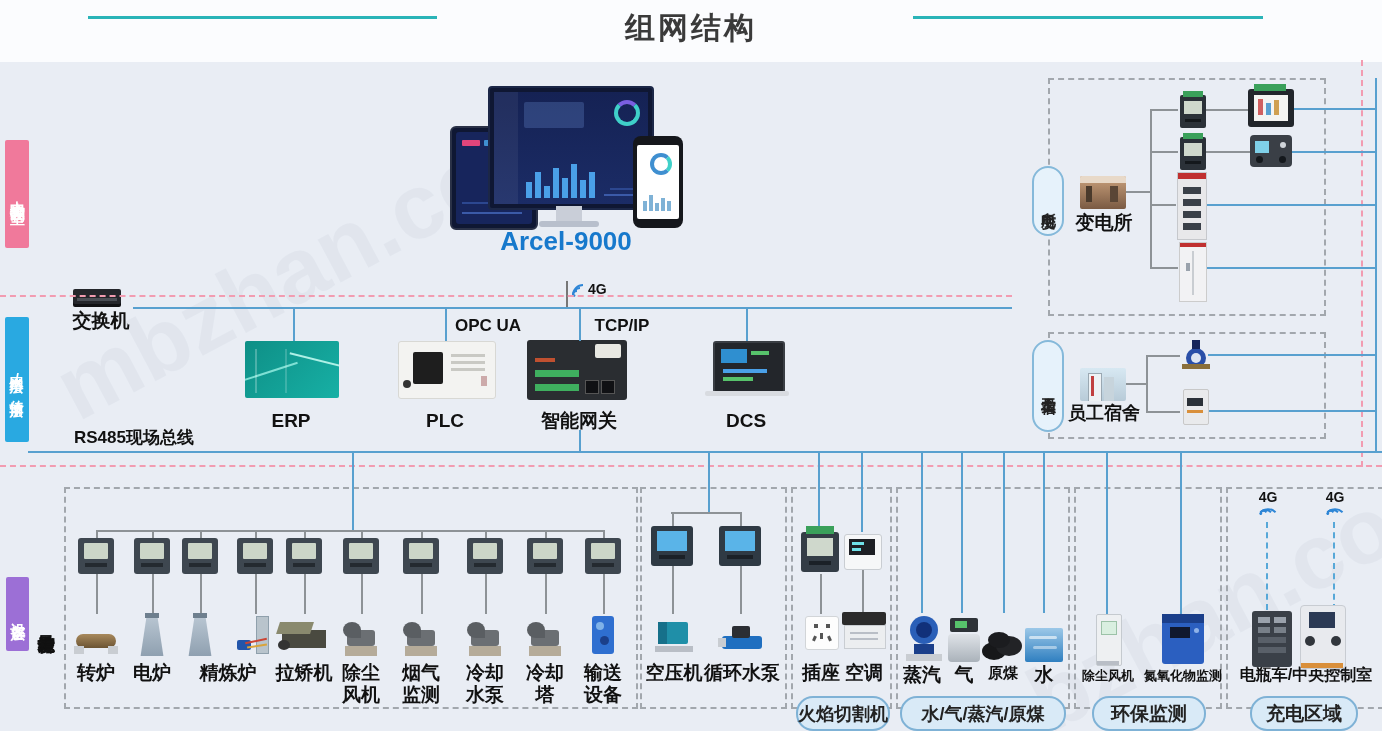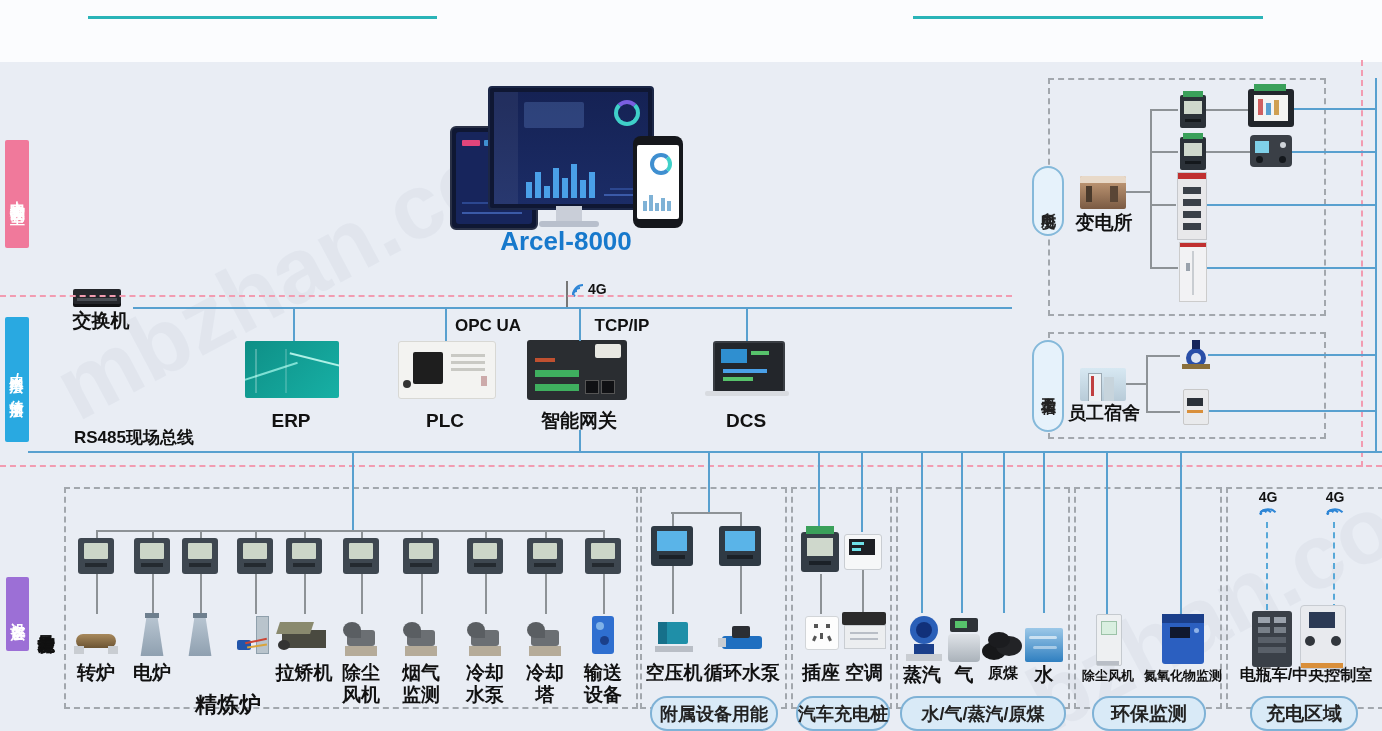--- a/index.html
+++ b/index.html
@@ -26,20 +26,21 @@
   .blue-text{color:#1779cc;font-weight:bold;text-align:center;}
 </style>
 </head>
 <body>
 
 <div class="canvas">
 
   <div class="abs top-band"></div>
   <div class="abs teal-line" style="left:88px;width:349px;"></div>
   <div class="abs teal-line" style="left:913px;width:350px;"></div>
+  <div class="abs title">组网结构</div>
 
   <div class="abs watermark" style="left:30px;top:210px;">mbzhan.com</div>
   <div class="abs watermark" style="left:930px;top:560px;">mbzhan.com</div>
 
   <div class="abs layer-label" style="left:5px;top:140px;width:24px;height:108px;background:#f0799b;font-size:15px;">中央控制室</div>
   <div class="abs layer-label" style="left:5px;top:317px;width:24px;height:125px;background:#29a9e1;font-size:14px;">网络层/传输层</div>
   <div class="abs layer-label" style="left:6px;top:577px;width:23px;height:74px;background:#9c6fd6;font-size:15px;">设备层</div>
 
   <div class="abs" style="left:450px;top:126px;width:84px;height:100px;background:#0f1733;border:2px solid #2a3147;border-radius:6px;">
     <div class="abs" style="left:4px;top:4px;right:4px;bottom:4px;background:#17255c;border-radius:3px;">
@@ -73,21 +74,21 @@
     <div class="abs" style="left:4px;top:9px;right:4px;bottom:9px;background:#ffffff;border-radius:2px;">
       <div class="abs" style="left:13px;top:8px;width:14px;height:14px;border:4px solid #3f8fd0;border-right-color:#3fd0c9;border-radius:50%;"></div>
       <div class="abs" style="left:6px;bottom:8px;width:4px;height:10px;background:#7fb2d6;"></div>
       <div class="abs" style="left:12px;bottom:8px;width:4px;height:16px;background:#7fb2d6;"></div>
       <div class="abs" style="left:18px;bottom:8px;width:4px;height:8px;background:#7fb2d6;"></div>
       <div class="abs" style="left:24px;bottom:8px;width:4px;height:13px;background:#7fb2d6;"></div>
       <div class="abs" style="left:30px;bottom:8px;width:4px;height:10px;background:#7fb2d6;"></div>
     </div>
   </div>
 
-  <div class="abs blue-text" style="left:466px;top:226px;width:200px;font-size:26px;">Arcel-8000</div>
+  <div class="abs blue-text" style="left:466px;top:226px;width:200px;font-size:26px;">Arcel-9000</div>
 
   <div class="abs" style="left:566px;top:281px;width:2px;height:27px;background:#777;"></div>
   <svg class="abs" style="left:571px;top:283px;" width="15" height="15" viewBox="0 0 15 15">
     <g stroke="#2e86d6" stroke-width="1.8" fill="none">
       <path d="M2,12 a4,4 0 0 1 4,-4"></path>
         <path d="M2,12 a7,7 0 0 1 7,-7"></path>
         <path d="M2,12 a10,10 0 0 1 10,-10"></path>
     </g>
       <circle cx="3" cy="12.6" r="1.4" fill="#2e86d6"></circle>
   </svg>
@@ -156,22 +157,21 @@
 
   <div class="abs dashed-box" style="left:64px;top:487px;width:570px;height:218px;"></div>
   <div class="abs dashed-box" style="left:640px;top:487px;width:143px;height:218px;"></div>
   <div class="abs dashed-box" style="left:791px;top:487px;width:97px;height:218px;"></div>
   <div class="abs dashed-box" style="left:896px;top:487px;width:170px;height:218px;"></div>
   <div class="abs dashed-box" style="left:1074px;top:487px;width:144px;height:218px;"></div>
   <div class="abs dashed-box" style="left:1226px;top:487px;width:154px;height:218px;"></div>
 
   <div class="abs lbl" style="left:36px;top:552px;width:22px;height:140px;writing-mode:vertical-lr;text-orientation:upright;font-size:17px;">能量综合计量柜</div>
 
-  <div class="abs capsule" style="left:650px;top:696px;width:124px;height:31px;font-size:18px;">附属设备用能</div>
-  <div class="abs capsule" style="left:796px;top:696px;width:90px;height:31px;font-size:18px;">汽车充电桩</div>
+  <div class="abs capsule" style="left:796px;top:696px;width:90px;height:31px;font-size:18px;">火焰切割机</div>
   <div class="abs capsule" style="left:900px;top:696px;width:162px;height:31px;font-size:18px;">水/气/蒸汽/原煤</div>
   <div class="abs capsule" style="left:1092px;top:696px;width:110px;height:31px;">环保监测</div>
   <div class="abs capsule" style="left:1250px;top:696px;width:104px;height:31px;">充电区域</div>
 
   <div class="abs lbl" style="left:1254px;top:489px;width:28px;font-size:14px;">4G</div>
   <div class="abs lbl" style="left:1321px;top:489px;width:28px;font-size:14px;">4G</div>
   <svg class="abs" style="left:1260px;top:505px;transform:rotate(45deg);" width="16" height="16" viewBox="0 0 15 15">
     <g stroke="#2e86d6" stroke-width="1.8" fill="none">
         <path d="M2,12 a4,4 0 0 1 4,-4"></path>
         <path d="M2,12 a7,7 0 0 1 7,-7"></path>
@@ -472,21 +472,21 @@
         <div class="abs" style="left:9px;top:13px;width:10px;height:10px;background:#dfe6f2;border-radius:50%;"></div>
         <div class="abs" style="left:10px;top:0;width:8px;height:9px;background:#16255c;"></div>
         <div class="abs" style="left:0;top:24px;width:28px;height:5px;background:#8a6f3a;"></div>
       </div>
       <div class="abs" style="left: 1183px; top: 389px; width: 24px; height: 34px; background: rgb(233, 234, 236); border: 1px solid rgb(200, 200, 200); border-radius: 2px;">
         <div class="abs" style="left:3px;top:8px;width:16px;height:8px;background:#2b3138;"></div>
         <div class="abs" style="left:3px;top:20px;width:16px;height:3px;background:#d98f3a;"></div>
       </div>
       <div class="abs lbl" style="left: 70px; top: 662px; width: 52px; font-size: 19px;">转炉</div>
       <div class="abs lbl" style="left: 126px; top: 662px; width: 52px; font-size: 19px;">电炉</div>
-      <div class="abs lbl" style="left: 190px; top: 692px; width: 76px; font-size: 22px;">精炼炉</div>
+      <div class="abs lbl" style="left: 190px; top: 662px; width: 76px; font-size: 19px;">精炼炉</div>
       <div class="abs lbl" style="left: 266px; top: 662px; width: 76px; font-size: 19px;">拉矫机</div>
       <div class="abs lbl" style="left: 338px; top: 662px; width: 46px; font-size: 19px;">除尘风机</div>
       <div class="abs lbl" style="left: 398px; top: 662px; width: 46px; font-size: 19px;">烟气监测</div>
       <div class="abs lbl" style="left: 462px; top: 662px; width: 46px; font-size: 19px;">冷却水泵</div>
       <div class="abs lbl" style="left: 522px; top: 662px; width: 46px; font-size: 19px;">冷却塔</div>
       <div class="abs lbl" style="left: 580px; top: 662px; width: 46px; font-size: 19px;">输送设备</div>
       <div class="abs lbl" style="left: 639px; top: 662px; width: 70px; font-size: 19px;">空压机</div>
       <div class="abs lbl" style="left: 695px; top: 662px; width: 94px; font-size: 19px;">循环水泵</div>
       <div class="abs lbl" style="left: 791px; top: 662px; width: 60px; font-size: 19px;">插座</div>
       <div class="abs lbl" style="left: 834px; top: 662px; width: 60px; font-size: 19px;">空调</div>

